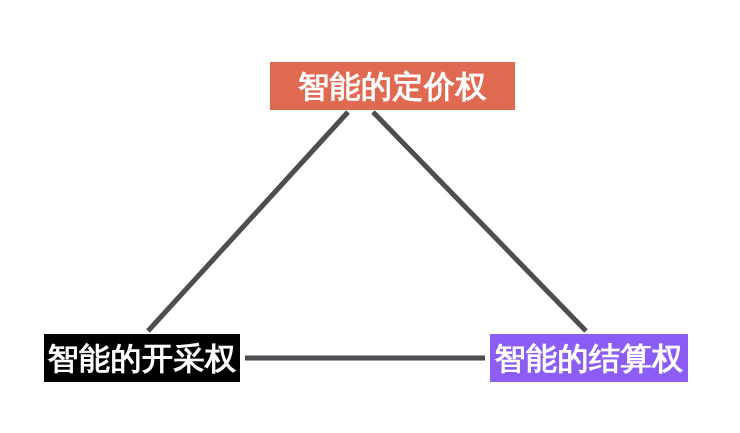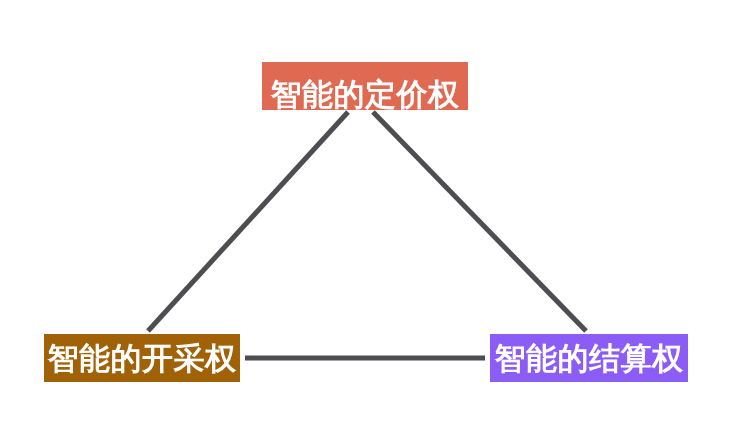--- a/index.html
+++ b/index.html
@@ -34,33 +34,32 @@
     color: #ffffff;
     font-weight: bold;
     font-size: 31px;
     line-height: 1;
     letter-spacing: 0.5px;
     white-space: nowrap;
     z-index: 2;
     text-rendering: optimizeLegibility;
   }
   #node-pricing {
-    left: 262px;
+    left: 270px;
     top: 62px;
-    width: 206px;
+    width: 245px;
     height: 48px;
     background: #e06a51;
-    align-items: flex-end;
   }
   #node-mining {
     left: 44px;
     top: 334px;
     width: 196px;
     height: 48px;
-    background: #a16207;
+    background: #000000;
   }
   #node-settlement {
     left: 490px;
     top: 334px;
     width: 198px;
     height: 48px;
     background: #8b5cf6;
   }
 </style>
 </head>

